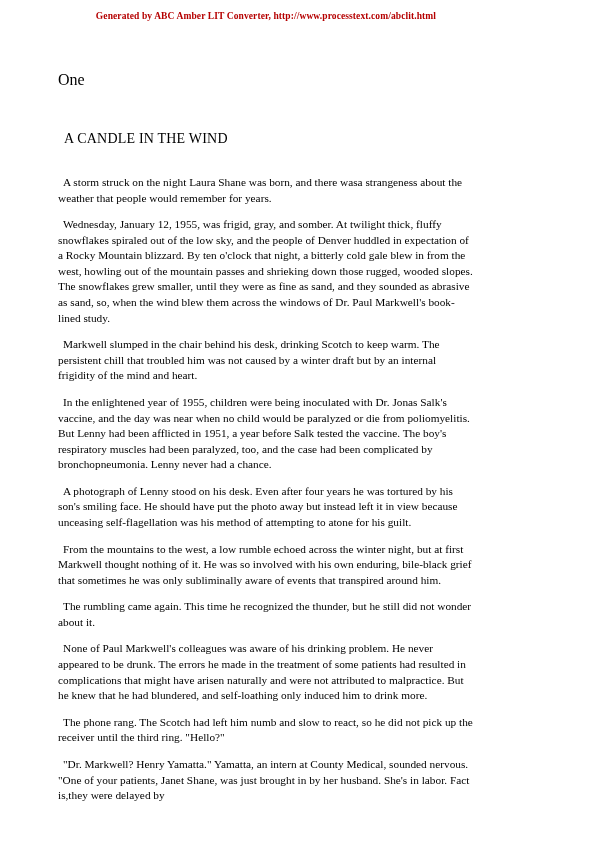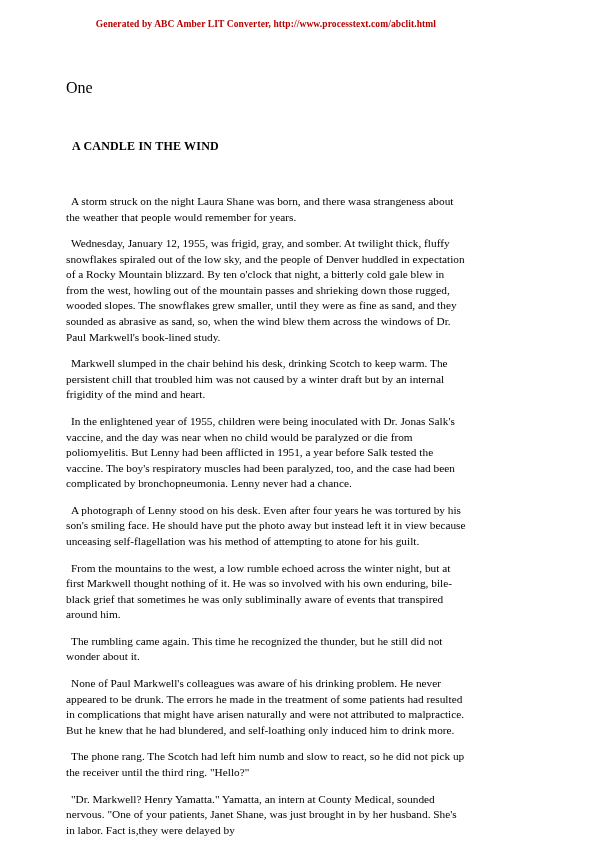--- a/index.html
+++ b/index.html
@@ -12,60 +12,59 @@
     background: #ffffff;
     font-family: "Liberation Serif", serif;
     color: #000000;
     overflow: hidden;
   }
   .page {
     position: relative;
     width: 532px;
     height: 849px;
     box-sizing: border-box;
-    padding: 8px;
+    padding: 0;
   }
   .converter-banner {
     text-align: center;
     font-family: "Liberation Serif", serif;
     font-weight: bold;
     font-size: 9.5px;
     color: #b50000;
     padding-top: 11px;
     letter-spacing: 0.1px;
   }
   .content {
     padding: 0 58px 0 58px;
   }
   .chapter-number {
     font-size: 16px;
     margin-top: 50px;
     margin-bottom: 0;
   }
   .chapter-title {
-    font-size: 12px;
+    font-size: 14px;
     margin-top: 42px;
     margin-left: 6px;
     margin-bottom: 12px;
     letter-spacing: 0.2px;
-    font-weight: bold;
   }
   .body-text {
     margin-top: 0;
     margin-bottom: 0;
   }
   .body-text p {
     font-size: 11.3px;
     line-height: 1.38;
     margin: 0 0 11px 0;
     text-align: left;
     text-indent: 5px;
   }
   .body-text p.first-para {
-    margin-top: 40px;
+    margin-top: 28px;
   }
 </style>
 </head>
 <body>
 
 <div class="page">
 
   <div class="converter-banner">Generated by ABC Amber LIT Converter, http://www.processtext.com/abclit.html</div>
 
   <div class="content">

